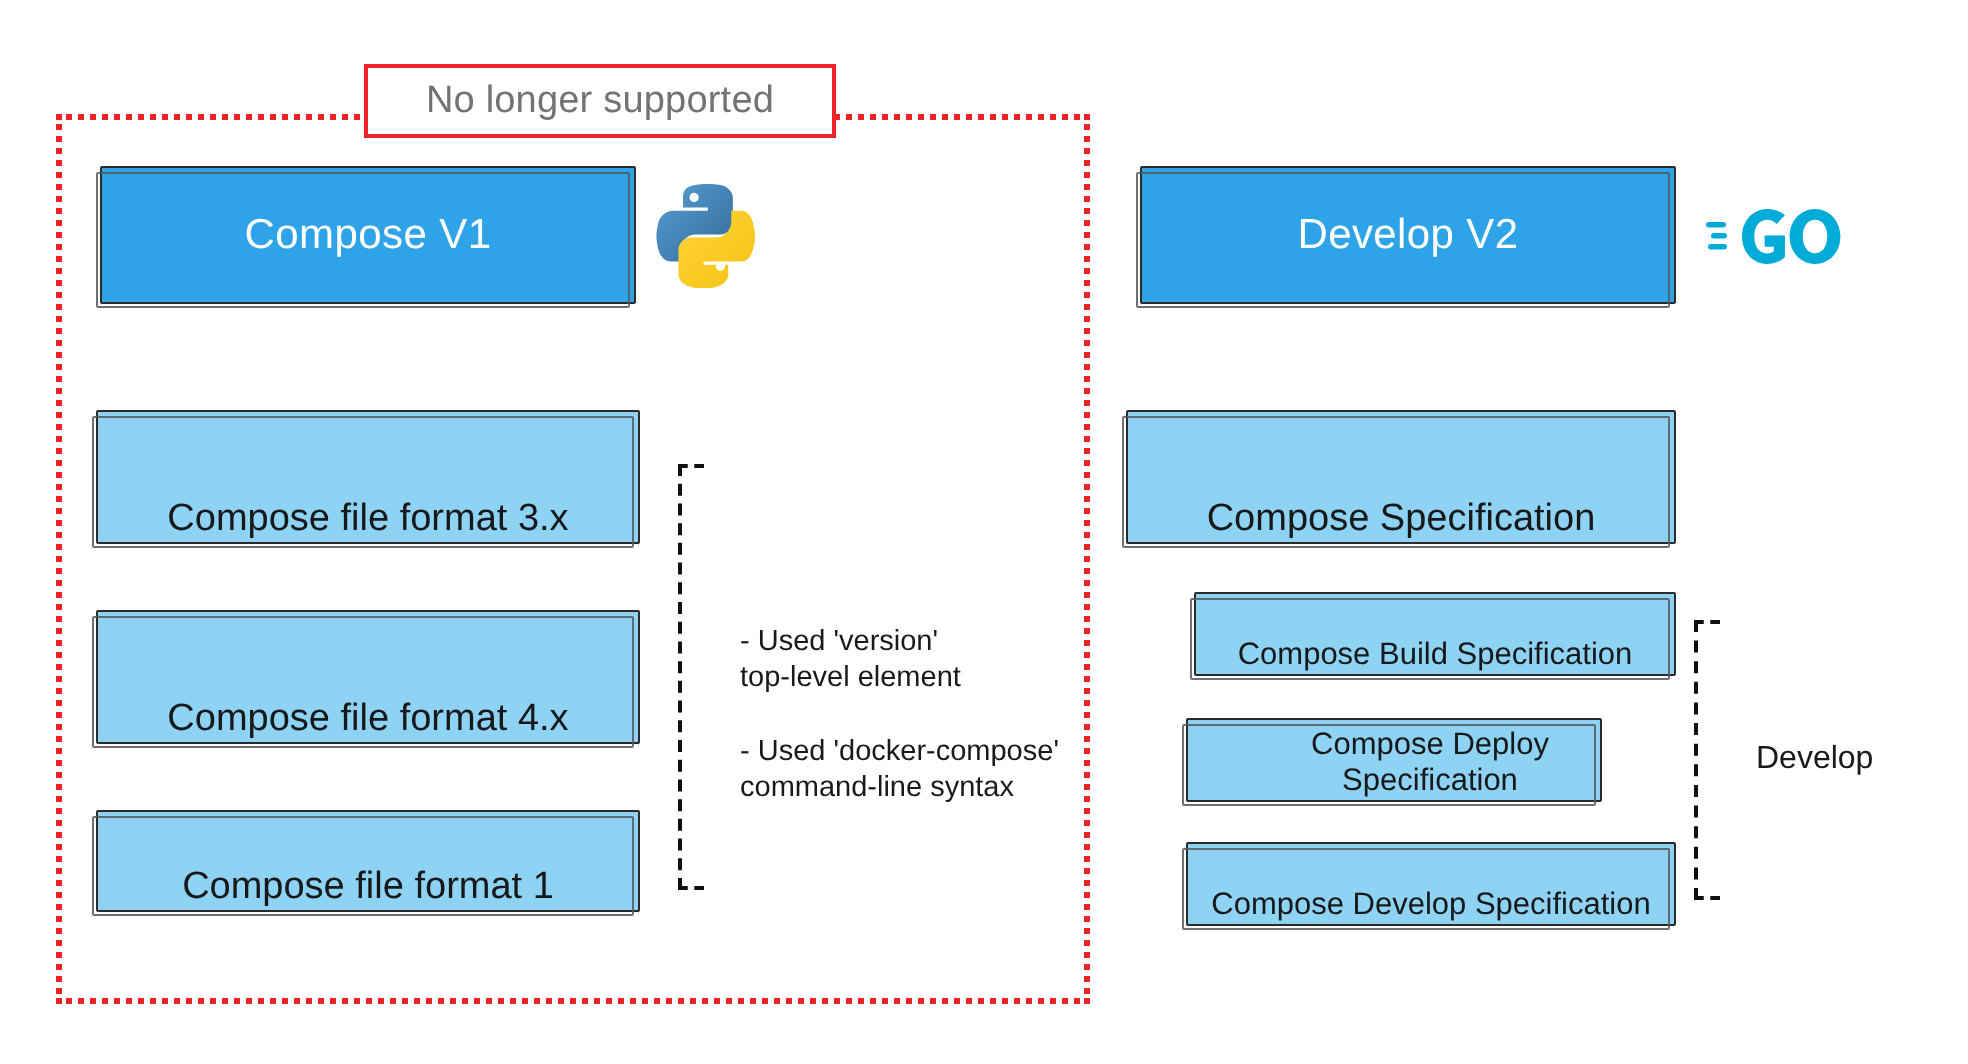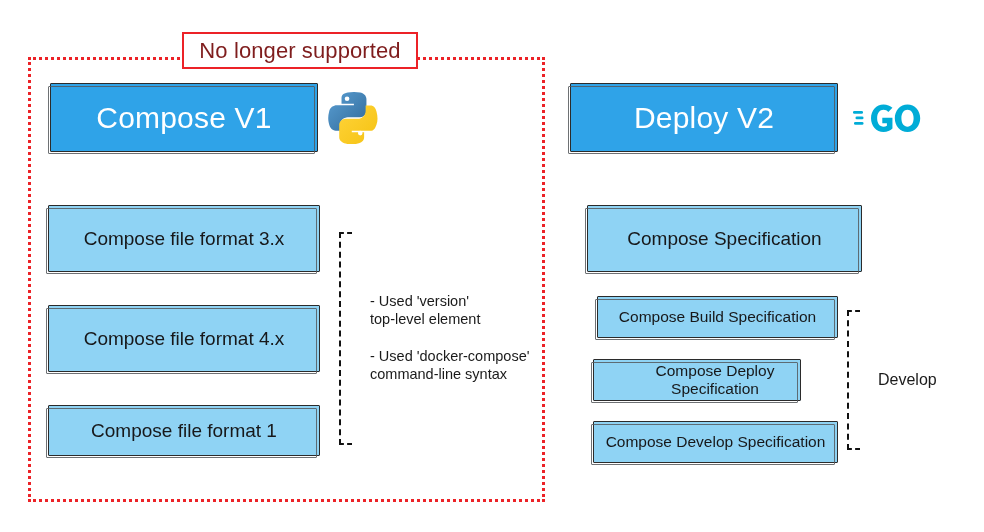--- a/index.html
+++ b/index.html
@@ -33,22 +33,22 @@
     left: 182px;
     top: 32px;
     width: 236px;
     height: 37px;
     border: 2px solid #ec2227;
     background: #ffffff;
     box-sizing: border-box;
     display: flex;
     align-items: center;
     justify-content: center;
-    font-size: 22px;
-    color: #7f1d1d;
+    font-size: 19px;
+    color: #737373;
     letter-spacing: 0.1px;
     white-space: nowrap;
   }
 
   
   .hbox {
     position: absolute;
     box-sizing: border-box;
     display: flex;
     align-items: center;
@@ -73,27 +73,28 @@
     z-index: 2;
     width: 100%;
   }
 
   .box-primary {
     background: #2fa3e8;
     color: #ffffff;
   }
   .box-primary > span {
     text-align: center;
-    font-size: 30px;
+    font-size: 21px;
     letter-spacing: .2px;
   }
 
   .box-light {
     background: #8fd3f4;
     color: #17181a;
+    align-items: flex-end;
   }
   .box-light > span {
     text-align: center;
     font-size: 19px;
   }
   .box-light.small > span {
     font-size: 15.5px;
   }
 
   
@@ -109,20 +110,21 @@
     border-right: none;
   }
 
   
   .annotation {
     position: absolute;
     font-size: 14.5px;
     line-height: 18px;
     color: #1a1a1a;
     white-space: pre-line;
+    margin-top: 20px;
   }
   .optional-label {
     position: absolute;
     font-size: 16px;
     color: #1a1a1a;
     white-space: nowrap;
   }
 
   
   .logo {
@@ -173,36 +175,36 @@
   </div>
 
   <div class="bracket left-facing" style="left:339px; top:232px; width:13px; height:213px;"></div>
 
   <div class="annotation" style="left:370px; top:292px;">- Used 'version'
    top-level element</div>
   <div class="annotation" style="left:370px; top:347px;">- Used 'docker-compose'
    command-line syntax</div>
 
   <div class="hbox box-primary" style="left:570px; top:83px; width:268px; height:69px;">
-    <span>Deploy V2</span>
+    <span>Develop V2</span>
   </div>
 
   <div class="logo" style="left:853px; top:98px; width:68px; height:42px;">
     <svg width="68" height="42" viewBox="0 0 136 84" xmlns="http://www.w3.org/2000/svg">
       <g fill="#00acd7">
         <rect x="0" y="26" width="20" height="5.5" rx="2.7"></rect>
         <rect x="5" y="37" width="16" height="5.5" rx="2.7"></rect>
         <rect x="2" y="48" width="19" height="5.5" rx="2.7"></rect>
         <path d="M61 13c-14.4 0-25 12.4-25 27.5S46.6 68 61 68c7.4 0 13.6-2.6 17.9-6.9V39.5H58.6v11.2h9.2v4.7c-1.9 1.3-4.3 2-6.8 2-7.4 0-12.7-6.3-12.7-16.9 0-10.5 5.3-16.8 12.7-16.8 4 0 7.2 1.6 9.6 4.2l8.3-8.6C74.6 15.6 68.3 13 61 13z"></path>
         <path d="M109 13c-14.6 0-25.4 12.3-25.4 27.5S94.4 68 109 68c14.6 0 25.4-12.3 25.4-27.5S123.6 13 109 13zm0 44.3c-7.2 0-12.2-6.5-12.2-16.8 0-10.3 5-16.8 12.2-16.8s12.2 6.5 12.2 16.8c0 10.3-5 16.8-12.2 16.8z"></path>
       </g>
     </svg>
   </div>
 
-  <div class="hbox box-light" style="left:563px; top:205px; width:275px; height:67px;margin-left:24px;">
+  <div class="hbox box-light" style="left:563px; top:205px; width:275px; height:67px;">
     <span>Compose Specification</span>
   </div>
 
   <div class="hbox box-light small" style="left:597px; top:296px; width:241px; height:42px;">
     <span>Compose Build Specification</span>
   </div>
 
   <div class="hbox box-light small" style="left:593px; top:359px; width:208px; height:42px;padding-left:36px;">
     <span>Compose Deploy Specification</span>
   </div>

